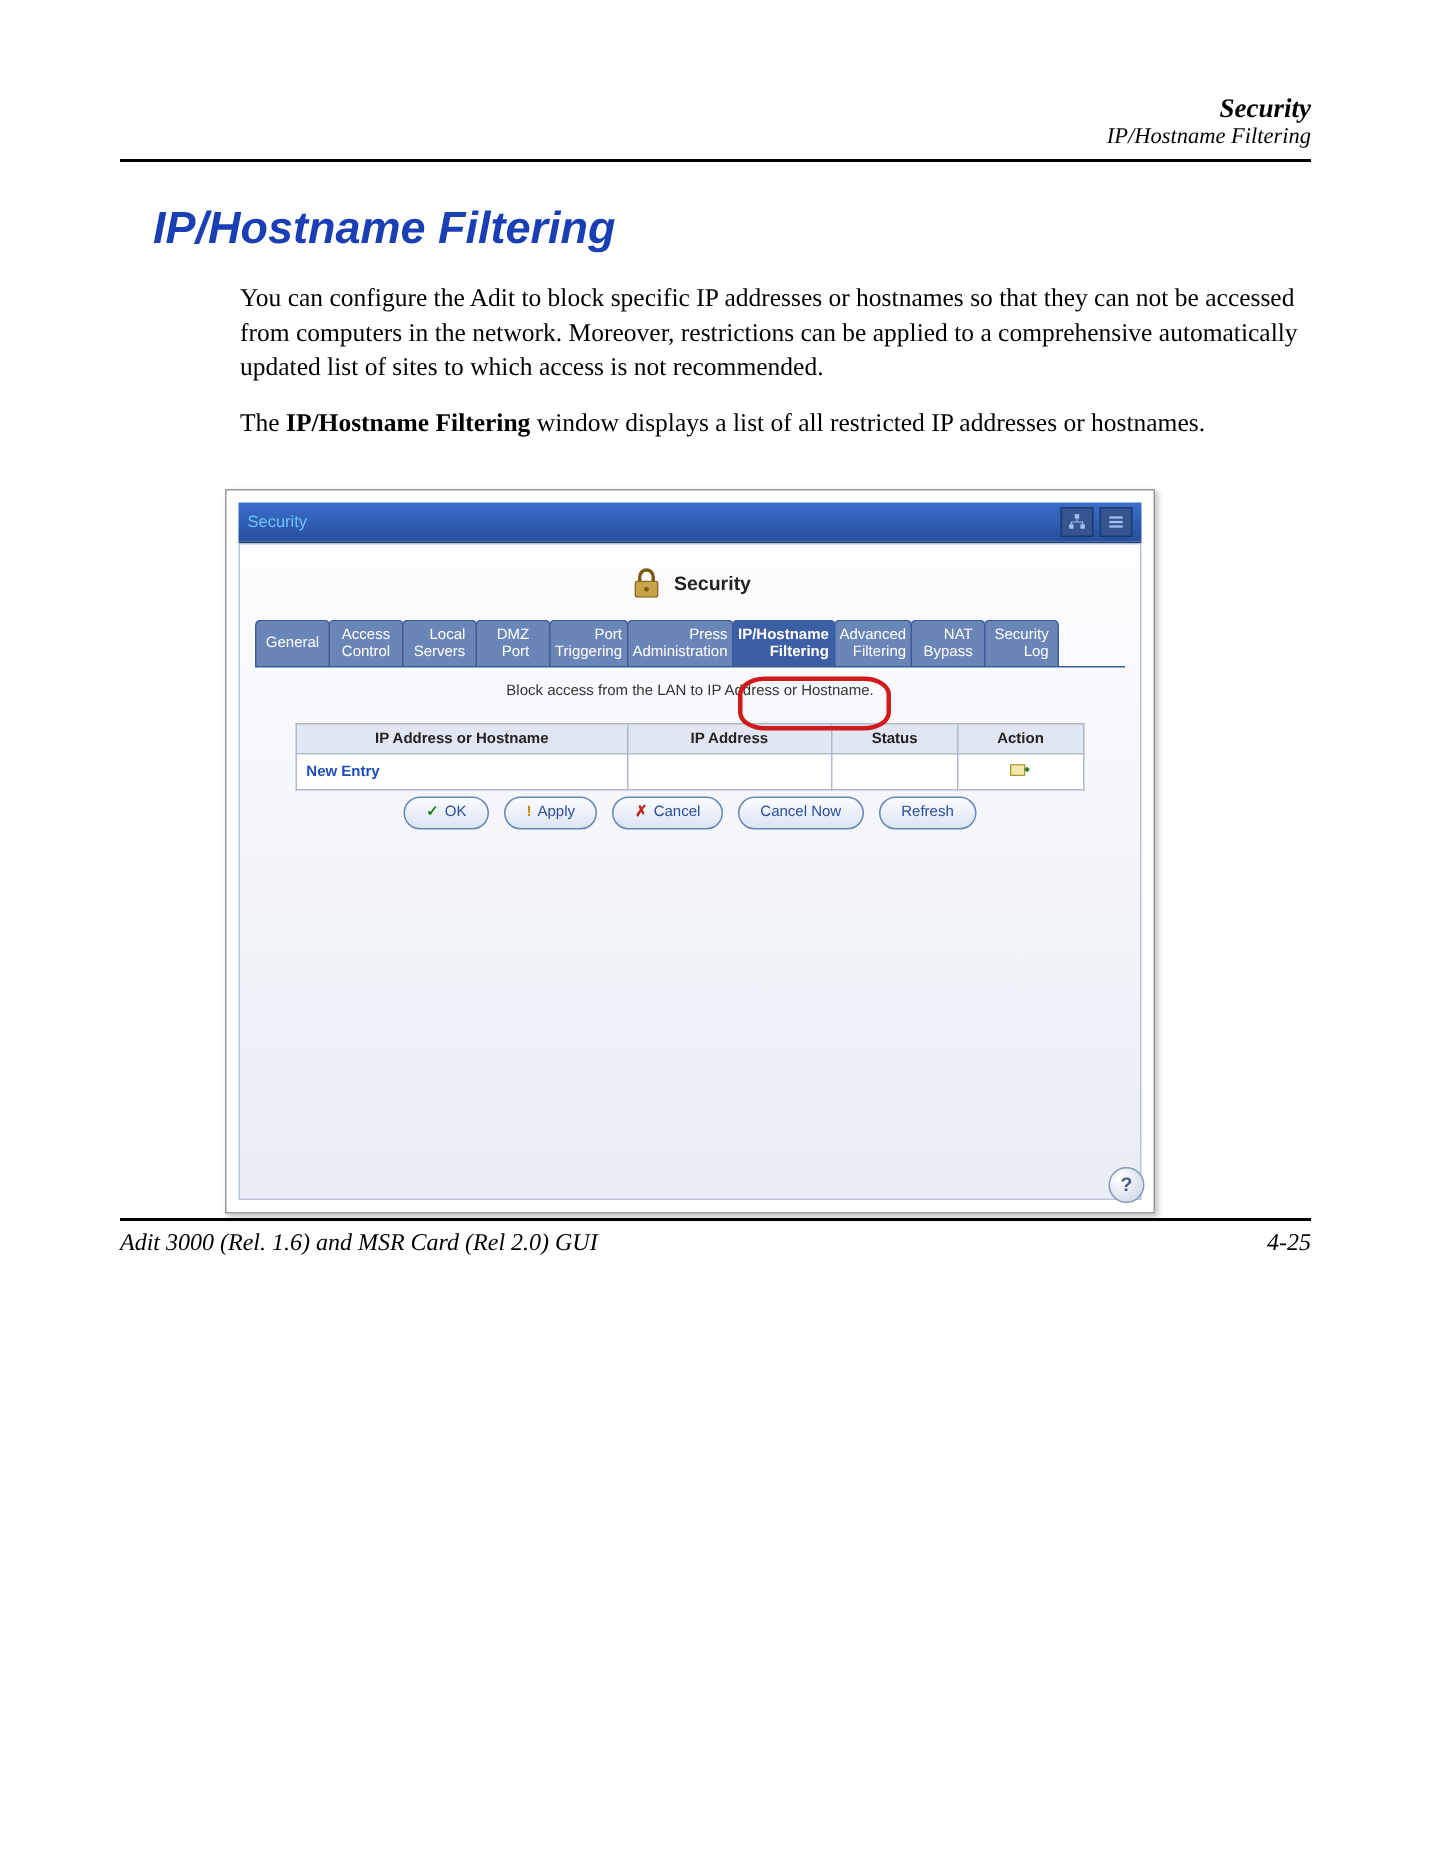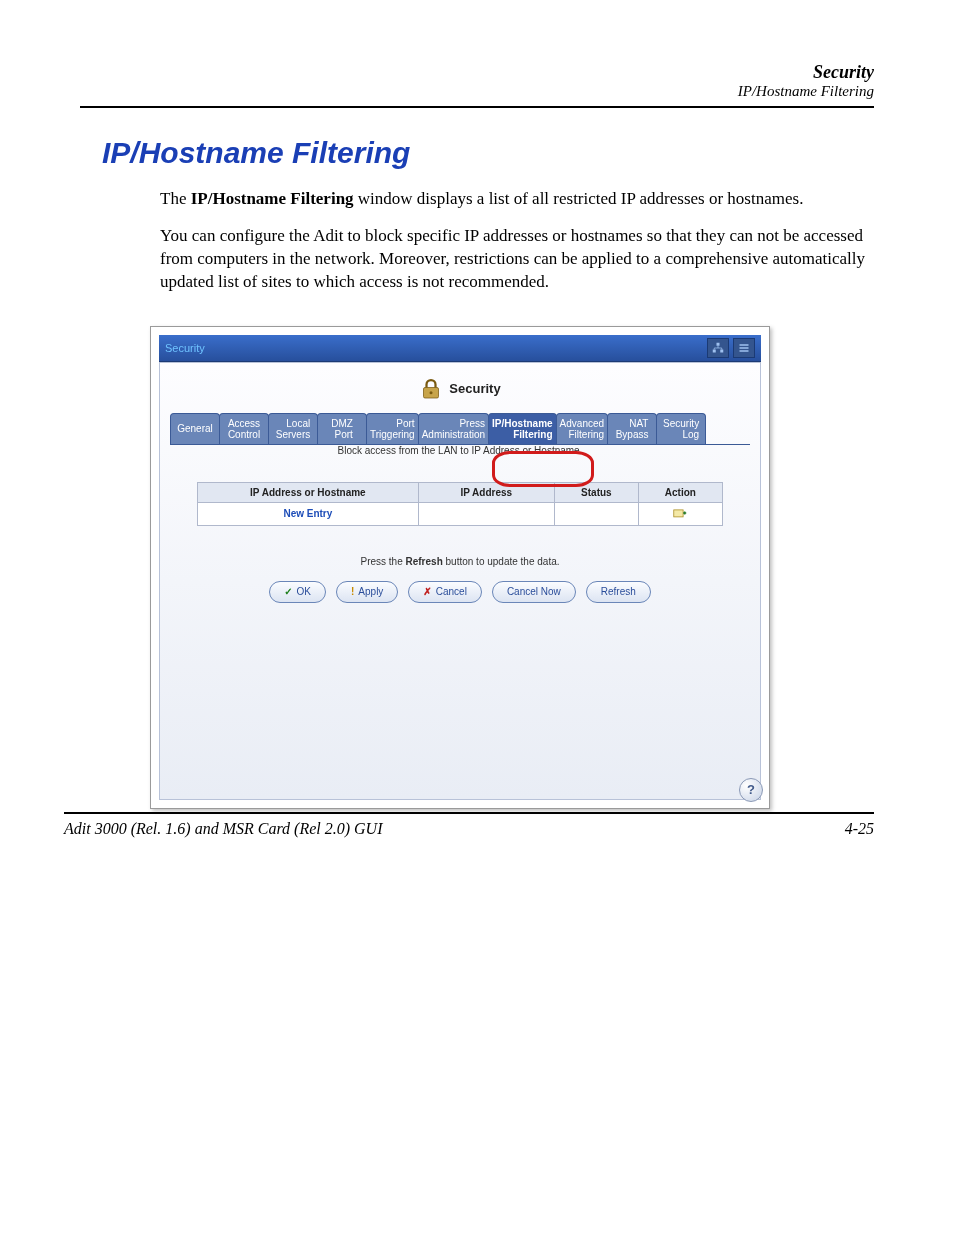--- a/index.html
+++ b/index.html
@@ -152,41 +152,40 @@
   }
 
   .tab-underline {
     border-top: 1px solid #3b5a96;
     margin: 0 2px;
   }
   .subhead {
     text-align: center;
     font-size: 10px;
     color: #333;
-    padding: 0 0 16px 0;
+    padding: 10px 0 16px 0;
   }
 
   .data-table {
     width: 90%;
-    margin: 10px auto;
+    margin: 0 auto;
     border-collapse: collapse;
     font-size: 10px;
   }
   .data-table th {
     background: #e1e7f2;
     border: 1px solid #b0b8cc;
     padding: 4px 6px;
     font-weight: bold;
     color: #222;
   }
   .data-table td {
     border: 1px solid #b0b8cc;
     padding: 4px 6px;
     background: #fff;
-    text-align: center;
   }
   .new-entry {
     color: #1d4db8;
     font-weight: bold;
   }
   .action-cell { text-align: center; }
   .action-cell svg { width: 14px; height: 12px; }
 
   .refresh-note {
     text-align: center;
@@ -230,21 +229,21 @@
     align-items: center;
     justify-content: center;
     color: #415a8a;
     font-weight: bold;
     font-size: 13px;
   }
 
   
   .footer {
     position: absolute;
-    left: 64px; right: 80px;
+    left: 80px; right: 80px;
     bottom: 48px;
   }
   .hr-bottom {
     border: none;
     border-top: 2px solid #000;
     margin: 0 0 6px 0;
   }
   .footer-row {
     display: flex;
     justify-content: space-between;
@@ -259,24 +258,24 @@
 
   <div class="header-right">
     <div class="header-sec">Security</div>
     <div class="header-sub">IP/Hostname Filtering</div>
   </div>
   <hr class="hr-top">
 
   <h1 class="title">IP/Hostname Filtering</h1>
 
   <div class="body-block">
+    <p>You can configure the Adit to block specific IP addresses or hostnames so that they can not be accessed from computers in the network. Moreover, restrictions can be applied to a comprehensive automatically updated list of sites to which access is not recommended.</p>
     <p>
       <span>The </span><b>IP/Hostname Filtering</b><span> window displays a list of all restricted IP addresses or hostnames.</span>
     </p>
-    <p>You can configure the Adit to block specific IP addresses or hostnames so that they can not be accessed from computers in the network. Moreover, restrictions can be applied to a comprehensive automatically updated list of sites to which access is not recommended.</p>
   </div>
 
   <div class="screenshot">
     <div class="win-titlebar">
       <span class="t">Security</span>
       <span class="spacer"></span>
       <span class="win-btn">
         <svg viewBox="0 0 16 16">
             <rect x="6" y="1" width="4" height="4" fill="#9fc1f0"></rect>
             <rect x="1" y="10" width="4" height="4" fill="#9fc1f0"></rect>
@@ -349,23 +348,20 @@
                 <svg viewBox="0 0 18 14">
                     <rect x="1" y="3" width="12" height="9" fill="#f4e9a7" stroke="#a88b1f"></rect>
                     <path d="M13 7h4M15 5v4" stroke="#2a7d2a" stroke-width="2"></path>
                   </svg>
               </span>
             </td>
           </tr>
         </tbody>
       </table>
 
-      <div class="refresh-note">
-        <span>Press the </span><b>Refresh</b><span> button to update the data.</span>
-      </div>
 
       <div class="btn-row">
         <span class="pill-btn">
             <span class="ok-mark">✓</span>
             <span>OK</span>
           </span>
         <span class="pill-btn">
             <span class="apply-mark">!</span>
             <span>Apply</span>
           </span>

